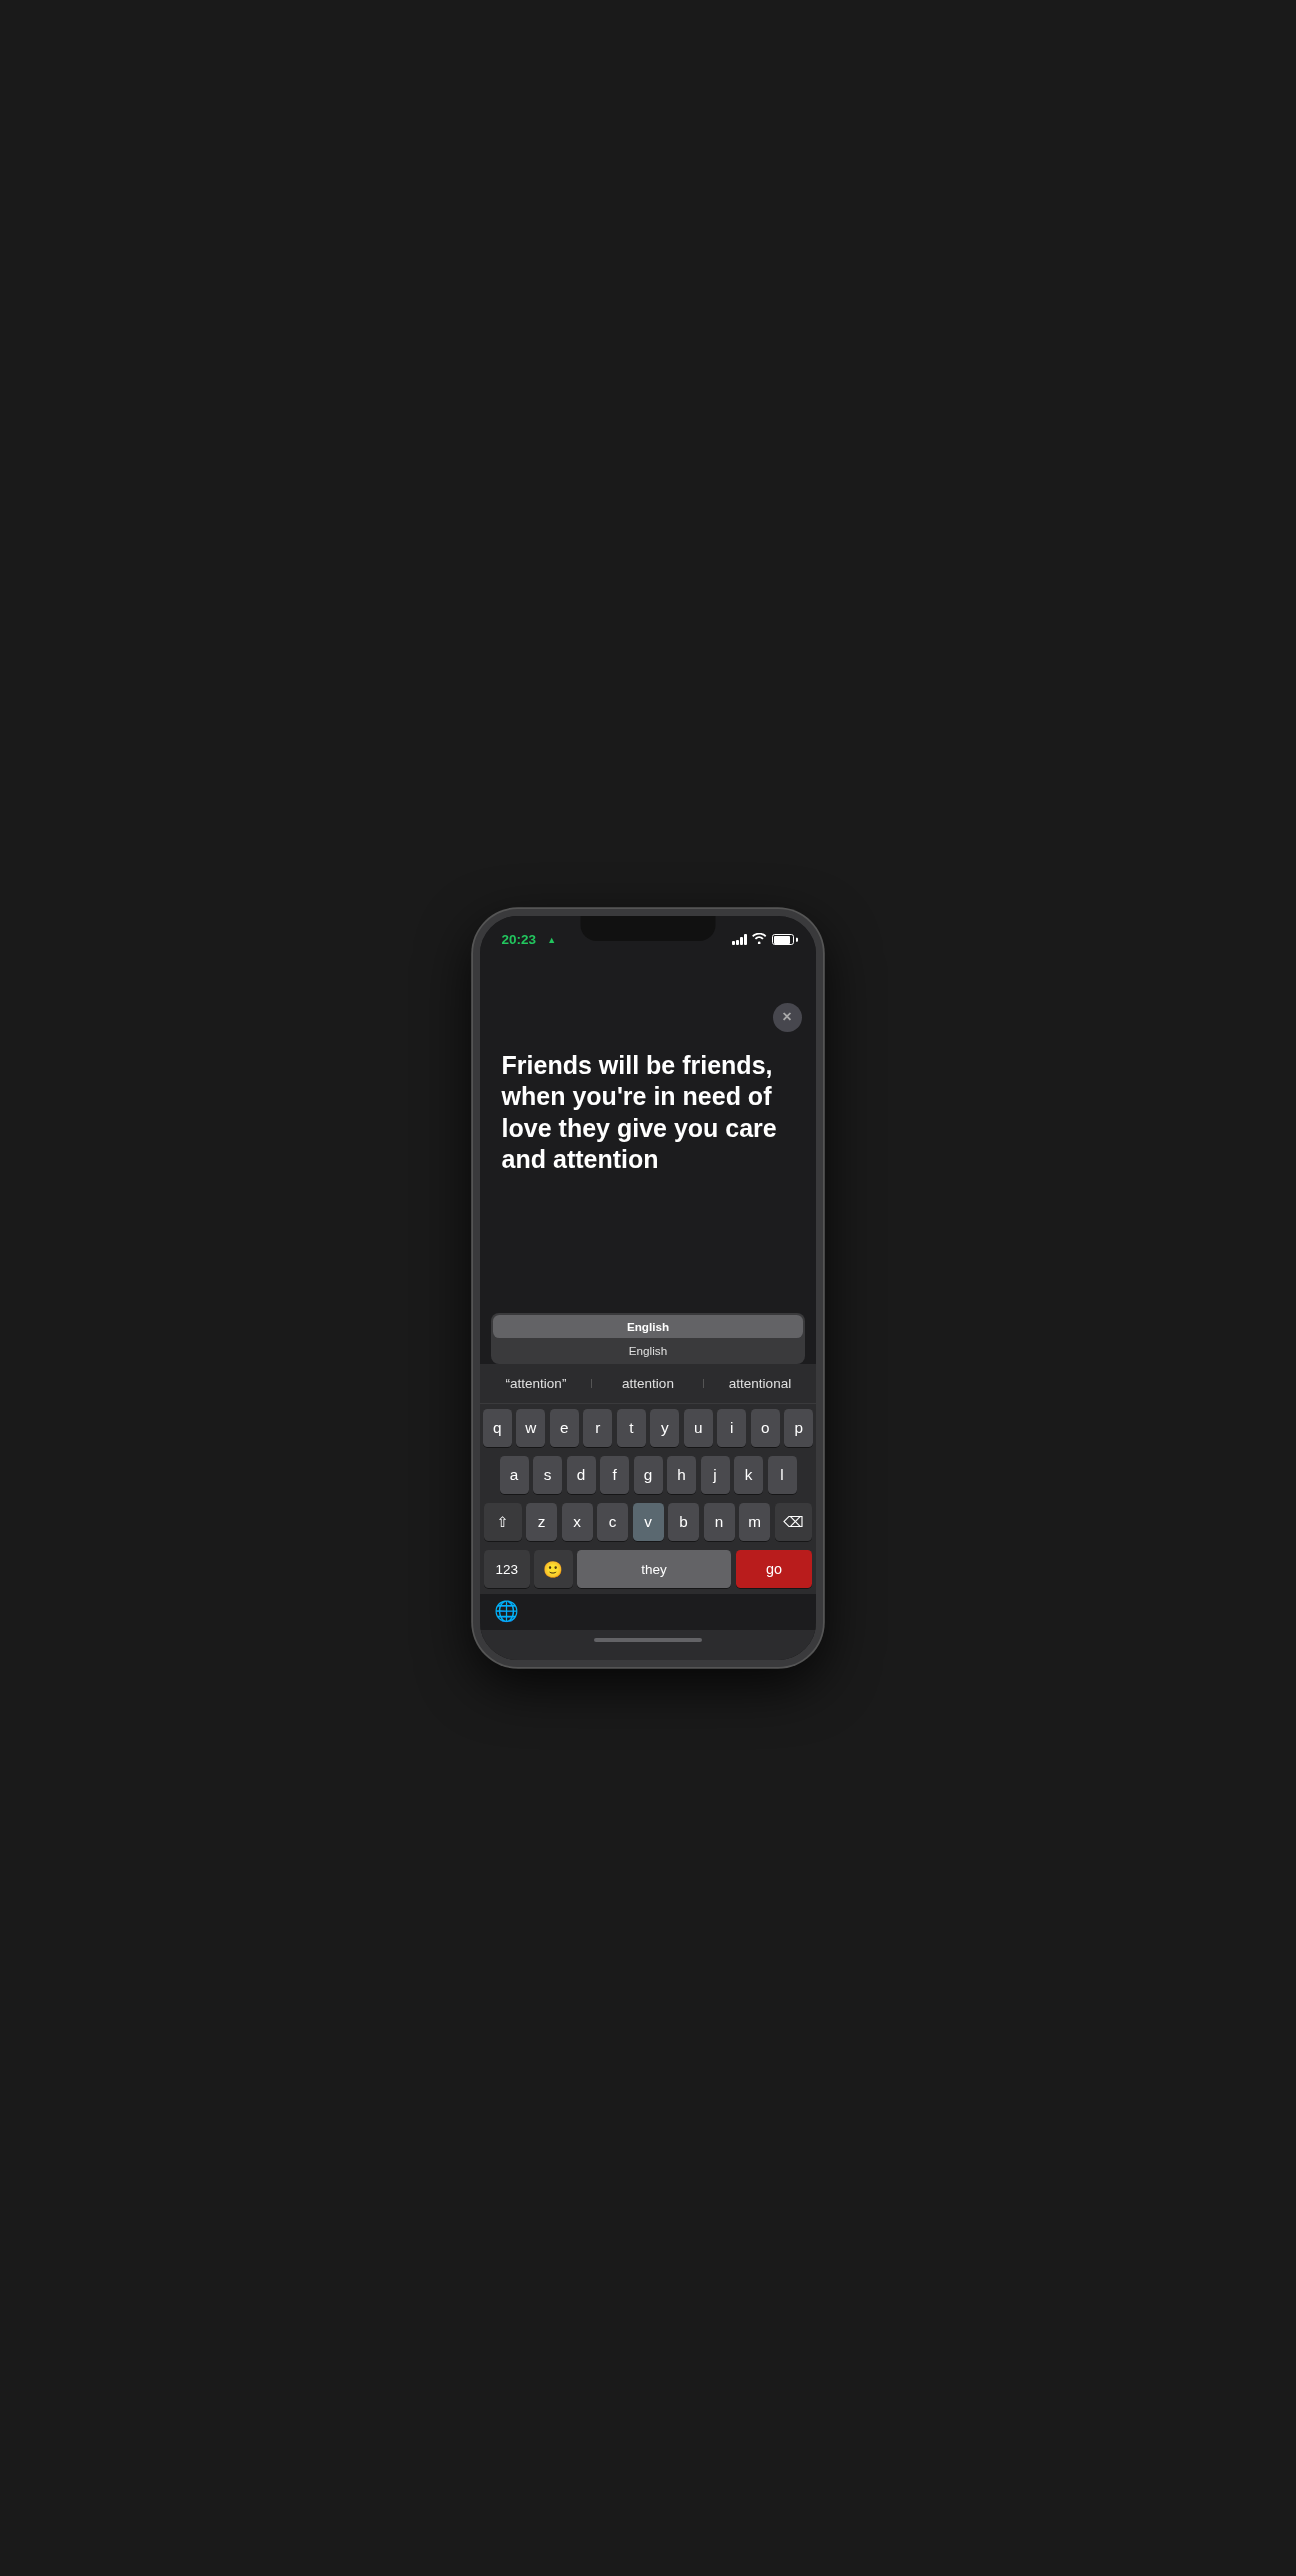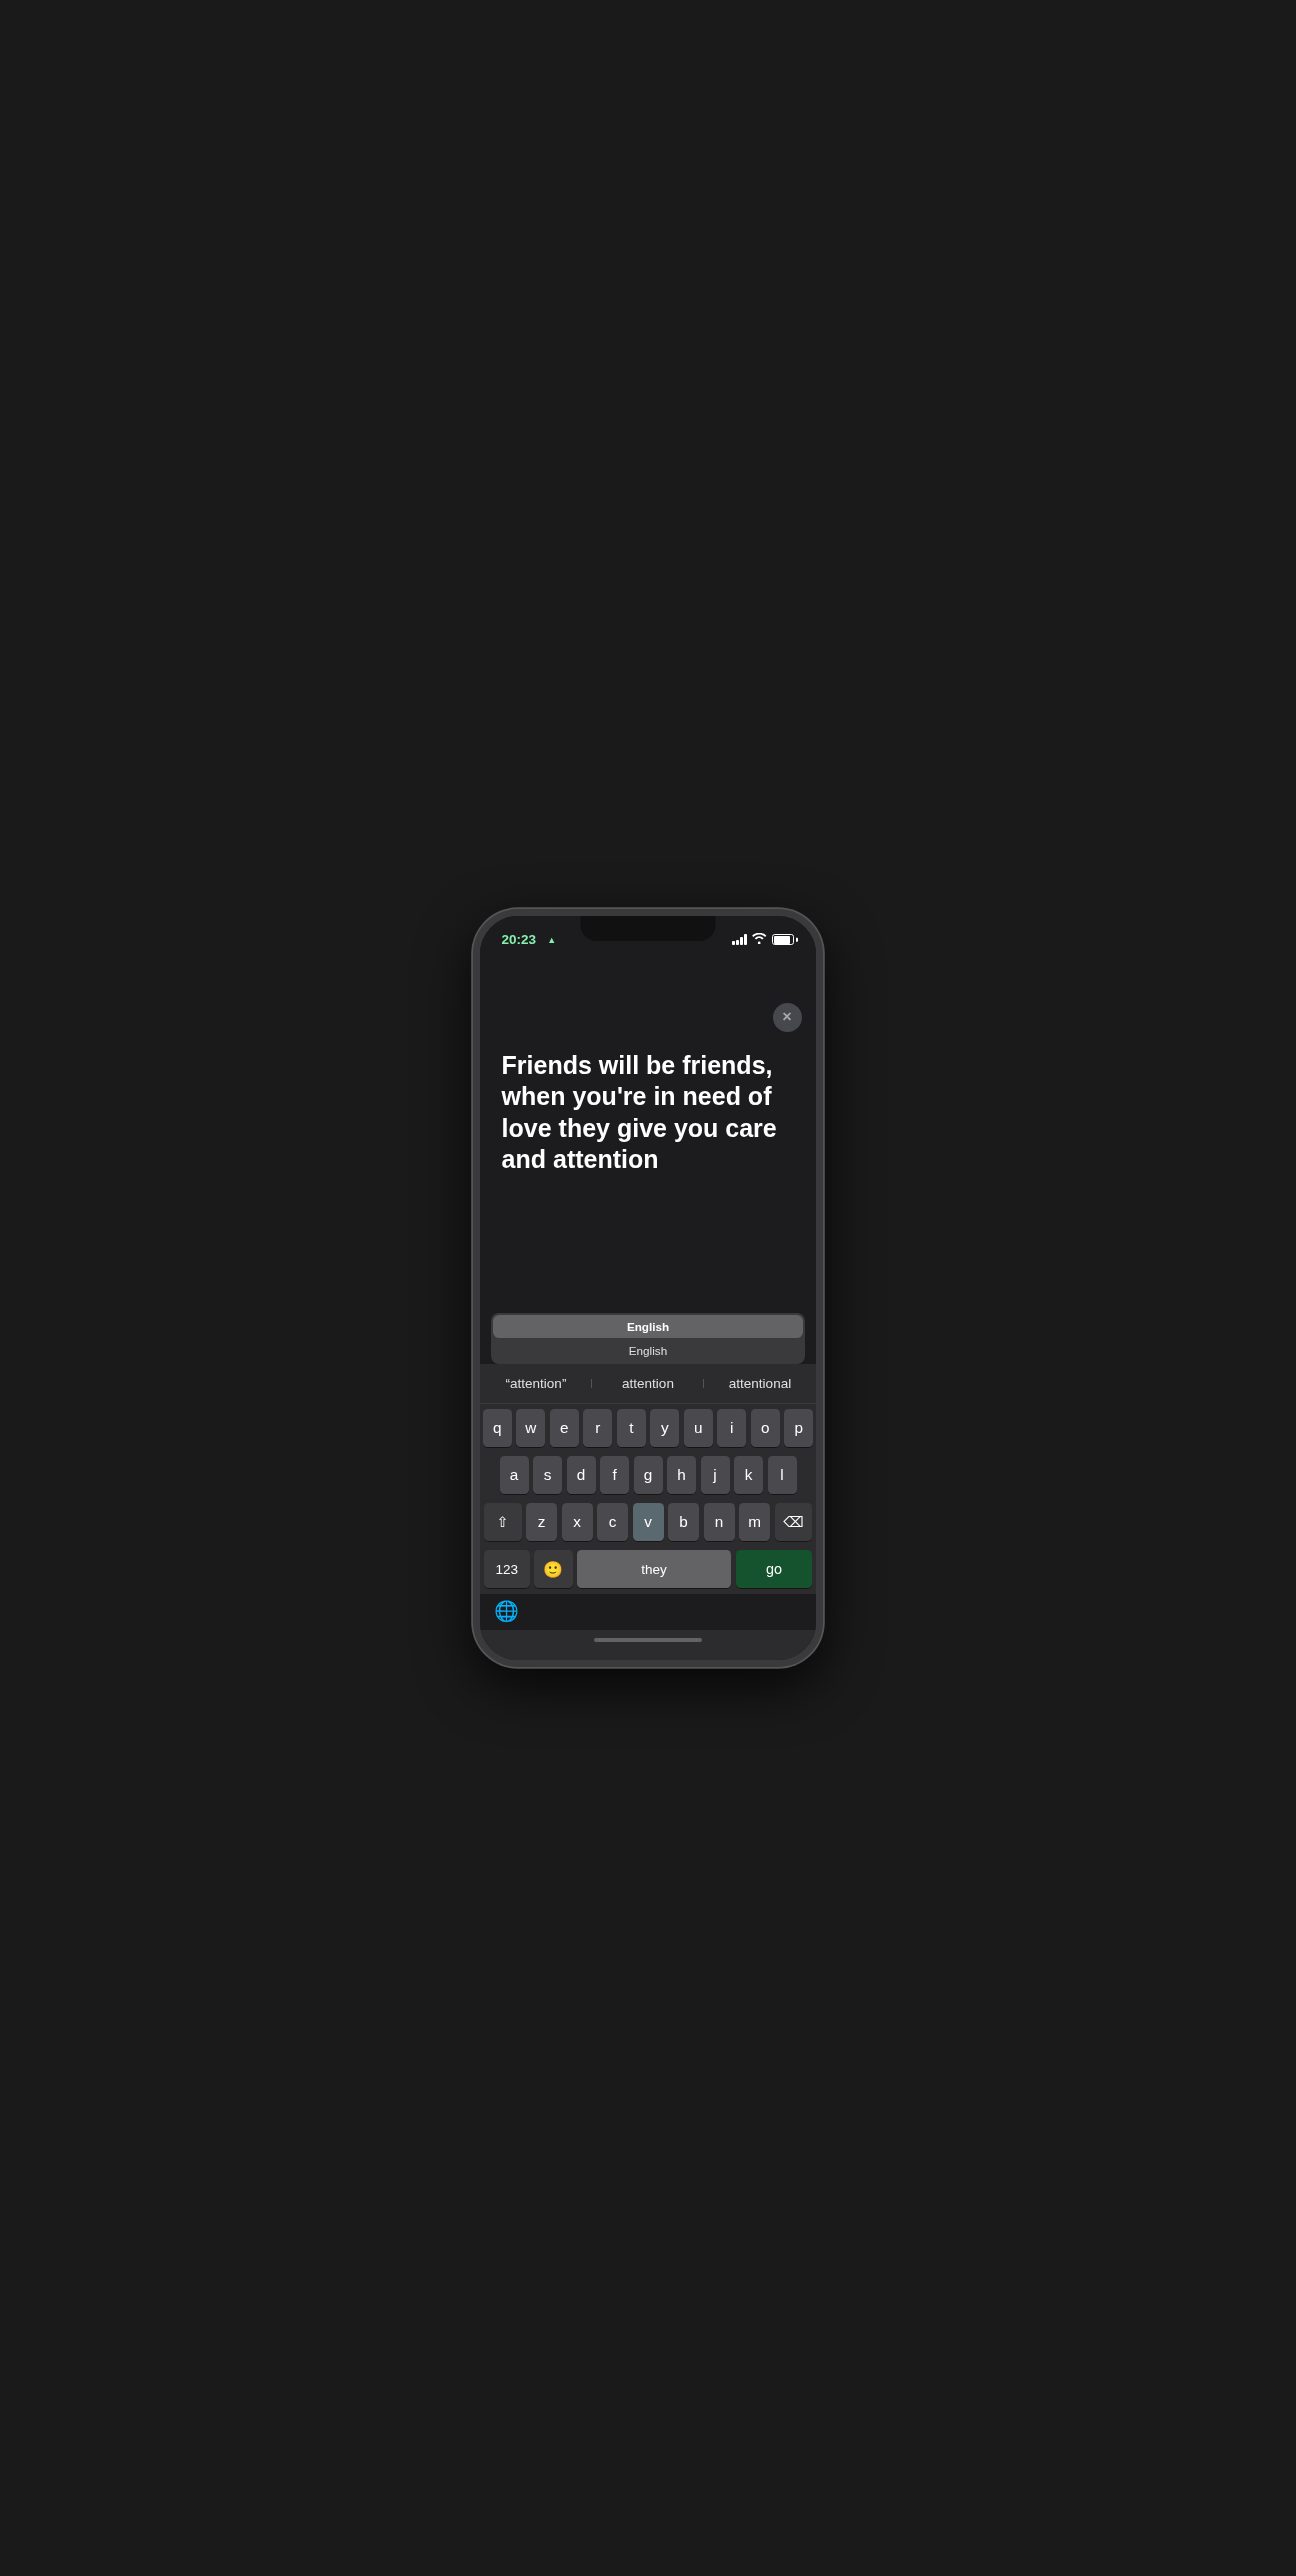--- a/index.html
+++ b/index.html
@@ -66,21 +66,21 @@
       align-items: center;
       padding: 10.8px 21.6px 3.6px;
       height: 40px;
       position: relative;
       z-index: 5;
     }
 
     .status-time {
       font-size: 13.5px;
       font-weight: 600;
-      color: #86efac;
+      color: #22c55e;
       display: flex;
       align-items: center;
       gap: 11px;
     }
     .status-time .arrow-icon {
       font-size: 9px;
     }
 
     .status-icons {
       display: flex;
@@ -266,21 +266,21 @@
     .key.highlighted {
       background: #5a6870;
     }
     .key.space-key {
       background: #636366;
       max-width: none;
       flex: 4;
       font-size: 13.5px;
     }
     .key.go-key {
-      background: #14532d;
+      background: #b91c1c;
       max-width: none;
       flex: 2;
       font-size: 14.4px;
       font-weight: 500;
     }
     .key.num-key {
       background: #3a3a3c;
       max-width: none;
       flex: 1.2;
       font-size: 13.5px;

